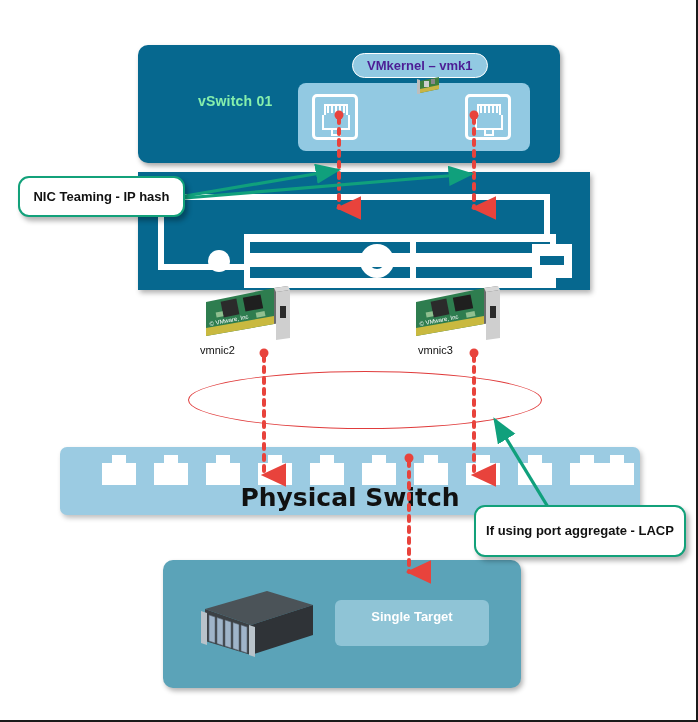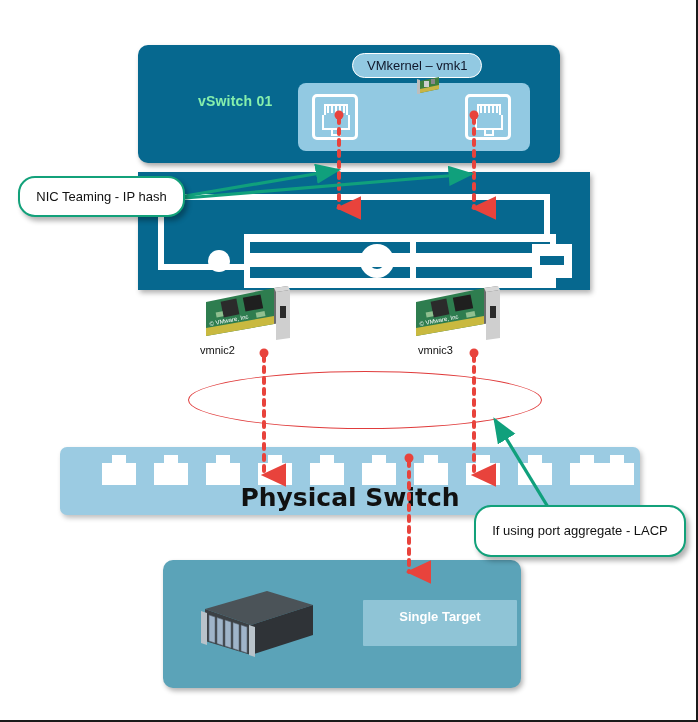--- a/index.html
+++ b/index.html
@@ -20,21 +20,21 @@
   .rj45 .slot{position:absolute;left:9px;top:7px;width:24px;height:11px;border:2px solid #fff;
               border-bottom:none;box-sizing:border-box;}
   .rj45 .pin{position:absolute;top:7px;width:2px;height:9px;background:#fff;}
   .rj45 .body{position:absolute;left:7px;top:18px;width:28px;height:15px;border:2px solid #fff;
               border-top:none;box-sizing:border-box;}
   .rj45 .tab{position:absolute;left:16px;top:31px;width:10px;height:8px;border:2px solid #fff;
              border-top:none;box-sizing:border-box;}
 
   
   .vmk-pill{position:absolute;left:352px;top:53px;padding:4px 14px;background:#92C9E2;
-            border:1.5px solid #ffffff;border-radius:14px;color:#0f172a;font-size:13px;font-weight:normal;
+            border:1.5px solid #ffffff;border-radius:14px;color:#4c1d95;font-size:13px;font-weight:bold;
             white-space:nowrap;}
   .vmk-chip{position:absolute;left:417px;top:77px;width:26px;height:18px;}
 
   
   .host-box{position:absolute;left:138px;top:172px;width:452px;height:118px;background:#06688F;
             box-shadow:2px 3px 5px rgba(0,0,0,.3);}
   .host-inner{position:absolute;left:20px;top:22px;width:392px;height:76px;border:6px solid #ffffff;
               box-sizing:border-box;}
   .host-dot{position:absolute;left:44px;top:50px;width:22px;height:22px;background:#fff;border-radius:50%;}
   .host-bay{position:absolute;background:#fff;}
@@ -58,26 +58,26 @@
   .pport{position:absolute;top:8px;width:34px;height:30px;}
   .pport .top{position:absolute;left:10px;top:0;width:14px;height:9px;background:#fff;}
   .pport .bot{position:absolute;left:0;top:8px;width:34px;height:22px;background:#fff;}
   .pswitch-label{position:absolute;left:0;top:36px;width:100%;text-align:center;font-size:25px;
                  font-weight:bold;color:#111;font-family:"DejaVu Sans",sans-serif;}
 
   
   .storage-box{position:absolute;left:163px;top:560px;width:358px;height:128px;background:#5BA3B8;
                border-radius:10px;box-shadow:2px 3px 5px rgba(0,0,0,.3);}
   .target-pill{position:absolute;left:335px;top:600px;width:154px;height:46px;background:#8FC4D6;
-               border-radius:1px;color:#ffffff;font-size:13px;font-weight:bold;text-align:center;
-               line-height:1.45;padding-top:8px;box-sizing:border-box;margin-left:28px;}
-
-  
-  .callout{position:absolute;background:#ffffff;border:2.5px solid #12A17A;border-radius:17px;
-           color:#111;font-size:13px;font-weight:normal;box-shadow:3px 4px 5px rgba(0,0,0,.3);
+               border-radius:6px;color:#ffffff;font-size:13px;font-weight:bold;text-align:center;
+               line-height:1.45;padding-top:8px;box-sizing:border-box;}
+
+  
+  .callout{position:absolute;background:#ffffff;border:2.5px solid #12A17A;border-radius:11px;
+           color:#111;font-size:13px;font-weight:bold;box-shadow:3px 4px 5px rgba(0,0,0,.3);
            display:flex;align-items:center;justify-content:center;text-align:center;line-height:1.35;}
   #callout-nic-teaming{left:18px;top:176px;width:163px;height:37px;}
   #callout-lacp{left:474px;top:505px;width:212px;height:52px;padding:0 6px;box-sizing:border-box;}
 
   svg.ov{position:absolute;left:0;top:0;width:698px;height:722px;pointer-events:none;}
 </style>
 </head>
 <body>
 
 <div id="canvas">

